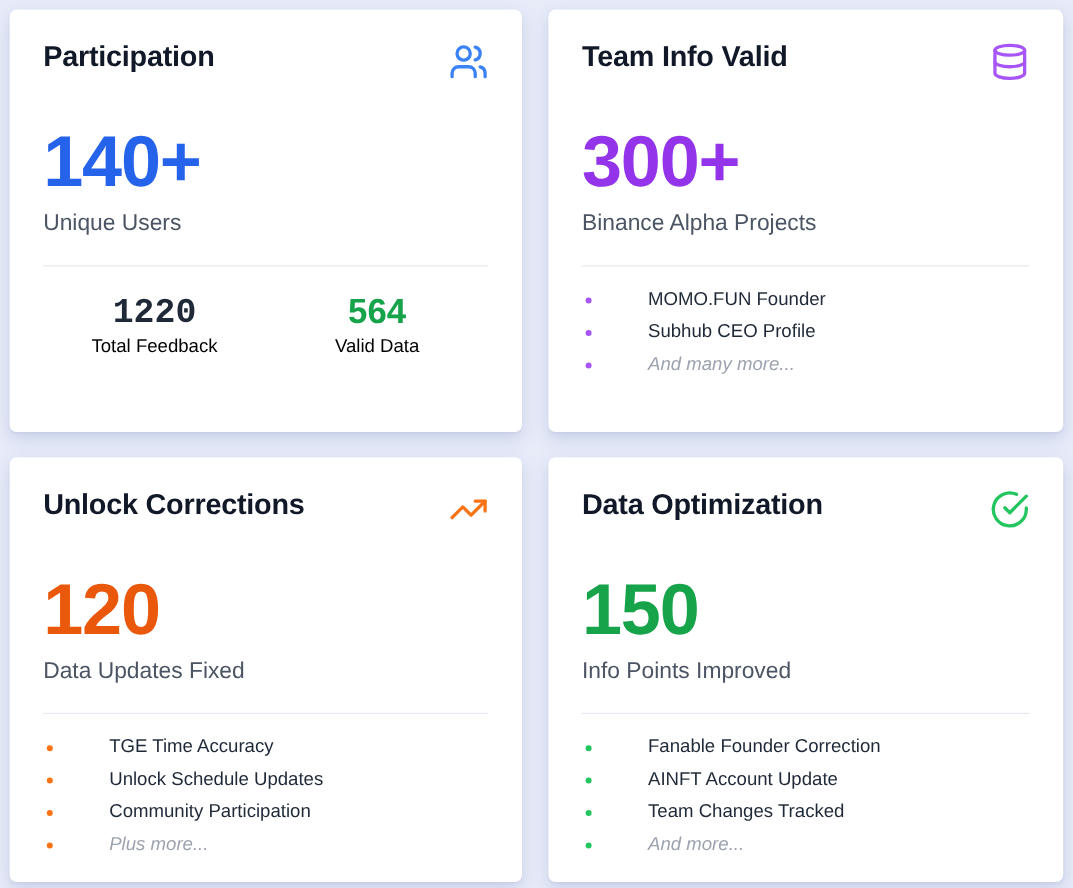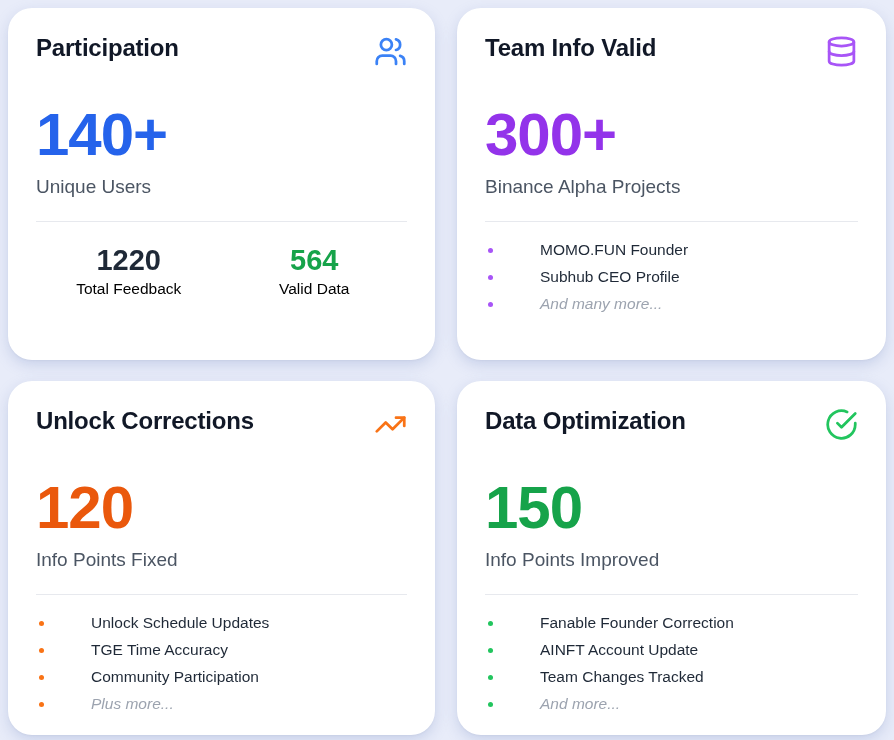--- a/index.html
+++ b/index.html
@@ -12,21 +12,21 @@
   .grid {
     display: grid;
     grid-template-columns: 427px 429px;
     grid-template-rows: 352px 354px;
     column-gap: 22px;
     row-gap: 21px;
     padding: 8px;
   }
   .card {
     background: #ffffff;
-    border-radius: 24px;
+    border-radius: 6px;
     padding: 26px 28px;
     box-shadow: 0 5px 14px rgba(125, 145, 200, 0.30), 0 1px 2px rgba(0,0,0,0.04);
     overflow: hidden;
   }
   .card-header {
     display: flex;
     justify-content: space-between;
     align-items: flex-start;
   }
   .card-title {
@@ -61,21 +61,21 @@
     line-height: 1.35;
   }
   .divider {
     border: none;
     border-top: 1px solid #e7e9ee;
     margin-top: 21px;
   }
   .stats-row { display: flex; margin-top: 22px; }
   .stat { flex: 1; text-align: center; }
   .stat-value { font-size: 29px; font-weight: 700; line-height: 1.15; }
-  .v-dark  { color: #1f2937; }
+  .v-dark  { color: #1f2937; font-family: Liberation Mono, monospace; }
   .v-green { color: #16a34a; }
   .stat-label { margin-top: 3px; font-size: 15.5px; color: #000000; }
 
   ul.bullet-list { list-style: none; margin-top: 15px; }
   ul.bullet-list li {
     display: flex;
     align-items: center;
     padding: 4.5px 0;
     font-size: 15.5px;
     color: #1f2937;
@@ -163,31 +163,31 @@
       <h2 class="card-title">Unlock Corrections</h2>
       <span class="icon i-orange">
         <svg viewBox="0 0 24 24" fill="none" stroke="currentColor" stroke-width="2" stroke-linecap="round" stroke-linejoin="round">
           <polyline points="22 7 13.5 15.5 8.5 10.5 2 17"></polyline>
           <polyline points="16 7 22 7 22 13"></polyline>
         </svg>
       </span>
     </div>
     <div class="big">
       <div class="big-num n-orange">120</div>
-      <div class="big-label">Info Points Fixed</div>
+      <div class="big-label">Data Updates Fixed</div>
     </div>
     <hr class="divider">
     <ul class="bullet-list">
       <li>
         <span class="dot d-orange"></span>
+        <span class="li-text">TGE Time Accuracy</span>
+      </li>
+      <li>
+        <span class="dot d-orange"></span>
         <span class="li-text">Unlock Schedule Updates</span>
-      </li>
-      <li>
-        <span class="dot d-orange"></span>
-        <span class="li-text">TGE Time Accuracy</span>
       </li>
       <li>
         <span class="dot d-orange"></span>
         <span class="li-text">Community Participation</span>
       </li>
       <li class="more">
         <span class="dot d-orange"></span>
         <span class="li-text">Plus more...</span>
       </li>
     </ul>

